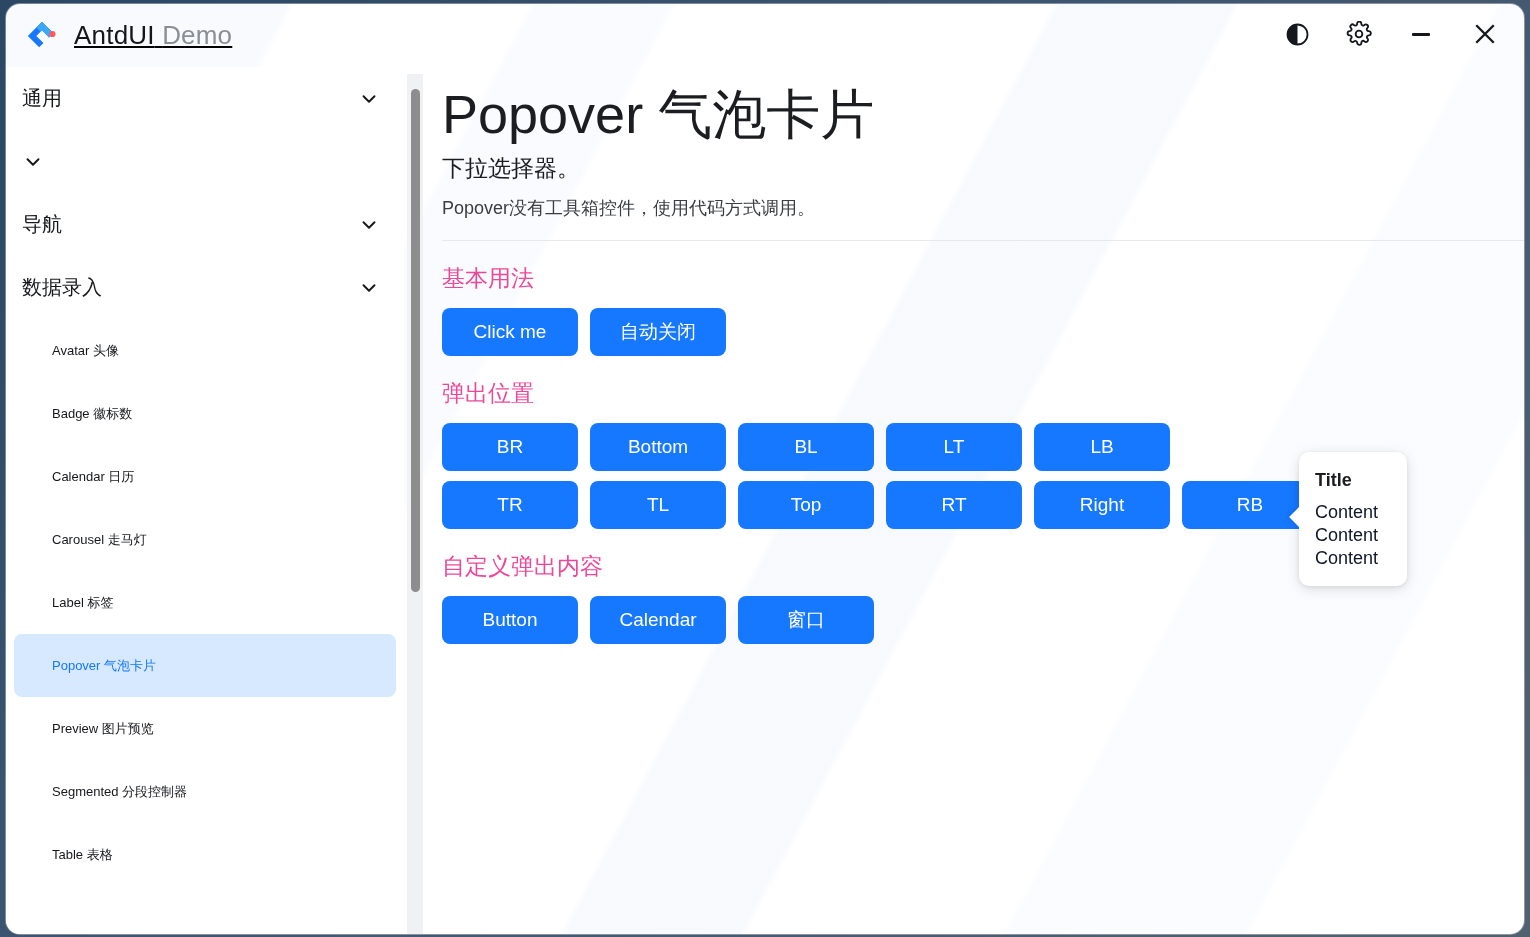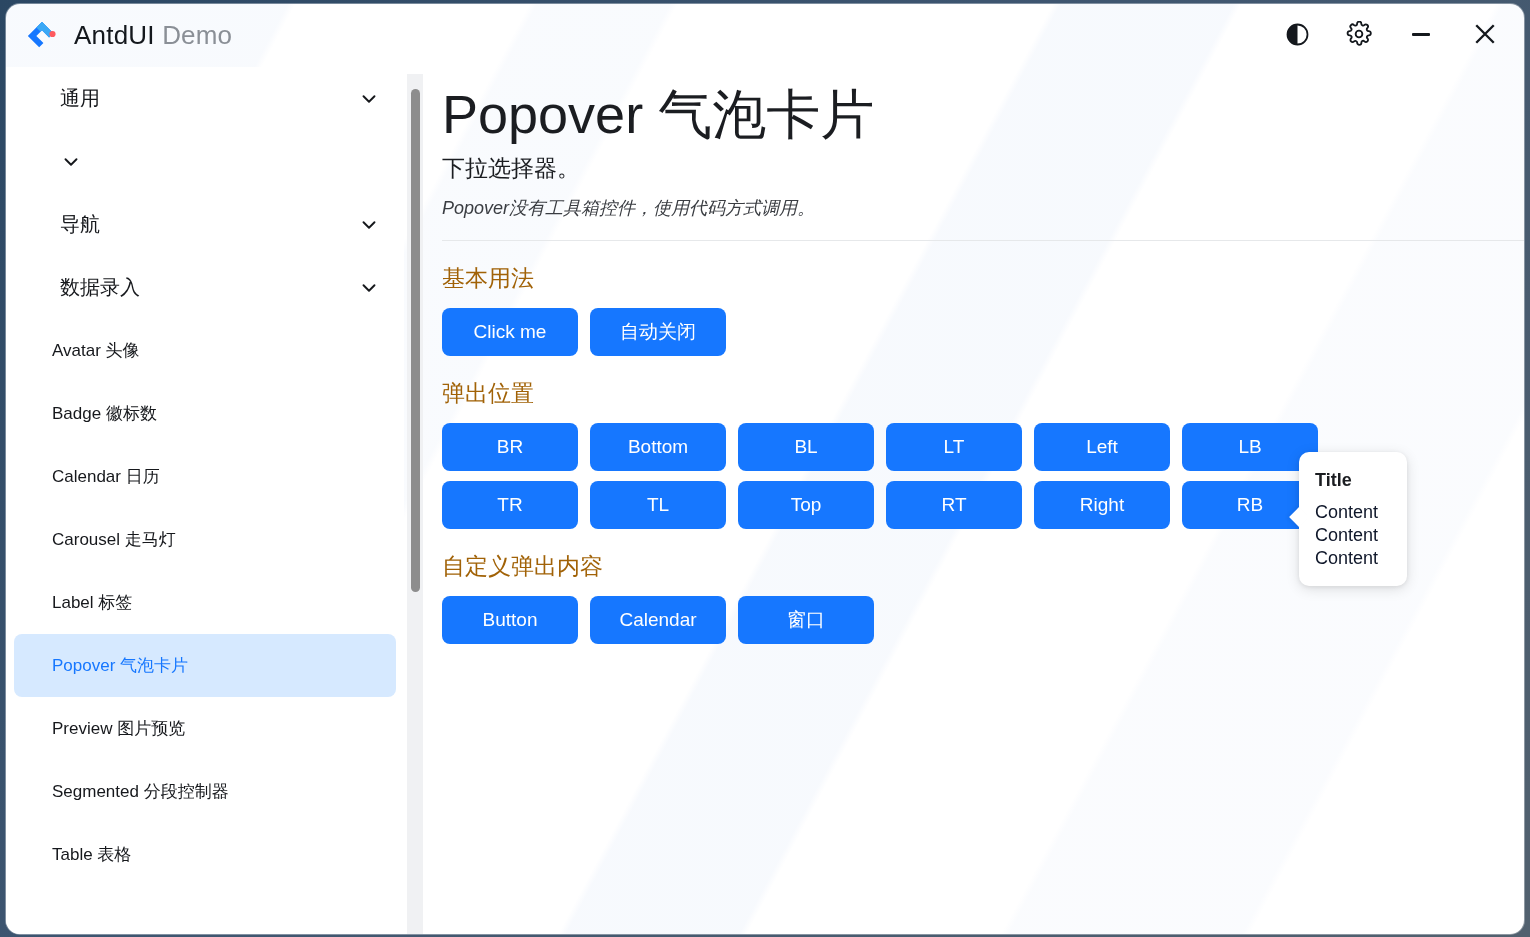--- a/index.html
+++ b/index.html
@@ -34,20 +34,21 @@
     pointer-events: none;
     z-index: 0;
   }
 
   
   .titlebar {
     position: absolute; left: 0; top: 0;
     width: 100%; height: 63px;
     display: flex; align-items: center;
     z-index: 4;
+    text-decoration: underline;
   }
   .brand { display: flex; align-items: center; gap: 14px; padding-left: 18px; }
   .logo { width: 36px; height: 36px; position: relative; flex: none; }
   .brand-text {
     font-size: 26px; letter-spacing: .2px; white-space: nowrap;
   }
   .brand-name { color: #14181d; font-weight: 400; }
   .brand-sub  { color: #8a8f96; font-weight: 400; }
 
   .win-actions { margin-left: auto; display: flex; align-items: center; }
@@ -61,31 +62,31 @@
   
   .sidebar {
     position: absolute; left: 0; top: 63px;
     width: 398px; height: 867px;
     background: #ffffff;
     overflow: hidden;
     z-index: 3;
   }
   .nav-group {
     height: 63px; display: flex; align-items: center;
-    padding: 0 24px 0 24px; cursor: pointer;
-    color: #16181c; font-size: 20px; margin-left: 30px;
+    padding: 0 24px 0 16px; cursor: pointer;
+    color: #16181c; font-size: 20px;
   }
   .nav-group .label { flex: 1; }
   .nav-group.active { color: #1677ff; }
   .nav-group .chev { width: 22px; height: 22px; display: block; flex: none; }
 
   .nav-item {
     height: 63px; display: flex; align-items: center;
     padding-left: 38px; cursor: pointer;
-    color: #16181c; font-size: 17px;
+    color: #16181c; font-size: 13px;
     margin: 0 8px; border-radius: 8px; text-align: right;
   }
   .nav-item.selected { background: #d6e9ff; color: #1677ff; }
 
   
   .sb-track {
     position: absolute; left: 401px; top: 70px;
     width: 16px; height: 860px;
     background: #f0f1f3;
     z-index: 3;
@@ -107,28 +108,28 @@
   }
   .page-title {
     font-size: 54px; font-weight: 400; color: #1b1d21;
     letter-spacing: 0px; line-height: 1.25;
     margin: 0 0 4px 0;
   }
   .page-subtitle {
     font-size: 23px; color: #1b1d21; margin: 0 0 12px 0;
   }
   .page-desc {
-    font-size: 18px; color: #3a3d42; margin: 0 12px 20px 0; font-style: italic;
+    font-size: 18px; color: #3a3d42; margin: 0 12px 20px 0;
   }
   .divider {
     height: 1px; background: #e6e8ea; width: 1094px;
     margin: 0 0 0 0;
   }
   .section-title {
-    font-size: 23px; color: #a16207;
+    font-size: 23px; color: #ec4899;
     margin: 22px 0 14px 0;
   }
   .btn-row { display: flex; gap: 12px; margin-bottom: 10px; }
   .btn {
     background: #1677ff; color: #ffffff;
     border: none; border-radius: 8px;
     height: 48px; min-width: 136px;
     font-size: 19px; font-family: inherit;
     cursor: pointer; padding: 0 24px;
     display: inline-flex; align-items: center; justify-content: center;
@@ -295,21 +296,20 @@
         <div class="btn-row">
           <button class="btn wide">Click me</button>
           <button class="btn wide">自动关闭</button>
         </div>
         <div class="section-title">弹出位置</div>
         <div class="btn-row">
           <button class="btn wide">BR</button>
           <button class="btn wide">Bottom</button>
           <button class="btn wide">BL</button>
           <button class="btn wide">LT</button>
-          <button class="btn wide">Left</button>
           <button class="btn wide">LB</button>
         </div>
         <div class="btn-row">
           <button class="btn wide">TR</button>
           <button class="btn wide">TL</button>
           <button class="btn wide">Top</button>
           <button class="btn wide">RT</button>
           <button class="btn wide">Right</button>
           <button class="btn wide">RB</button>
         </div>

